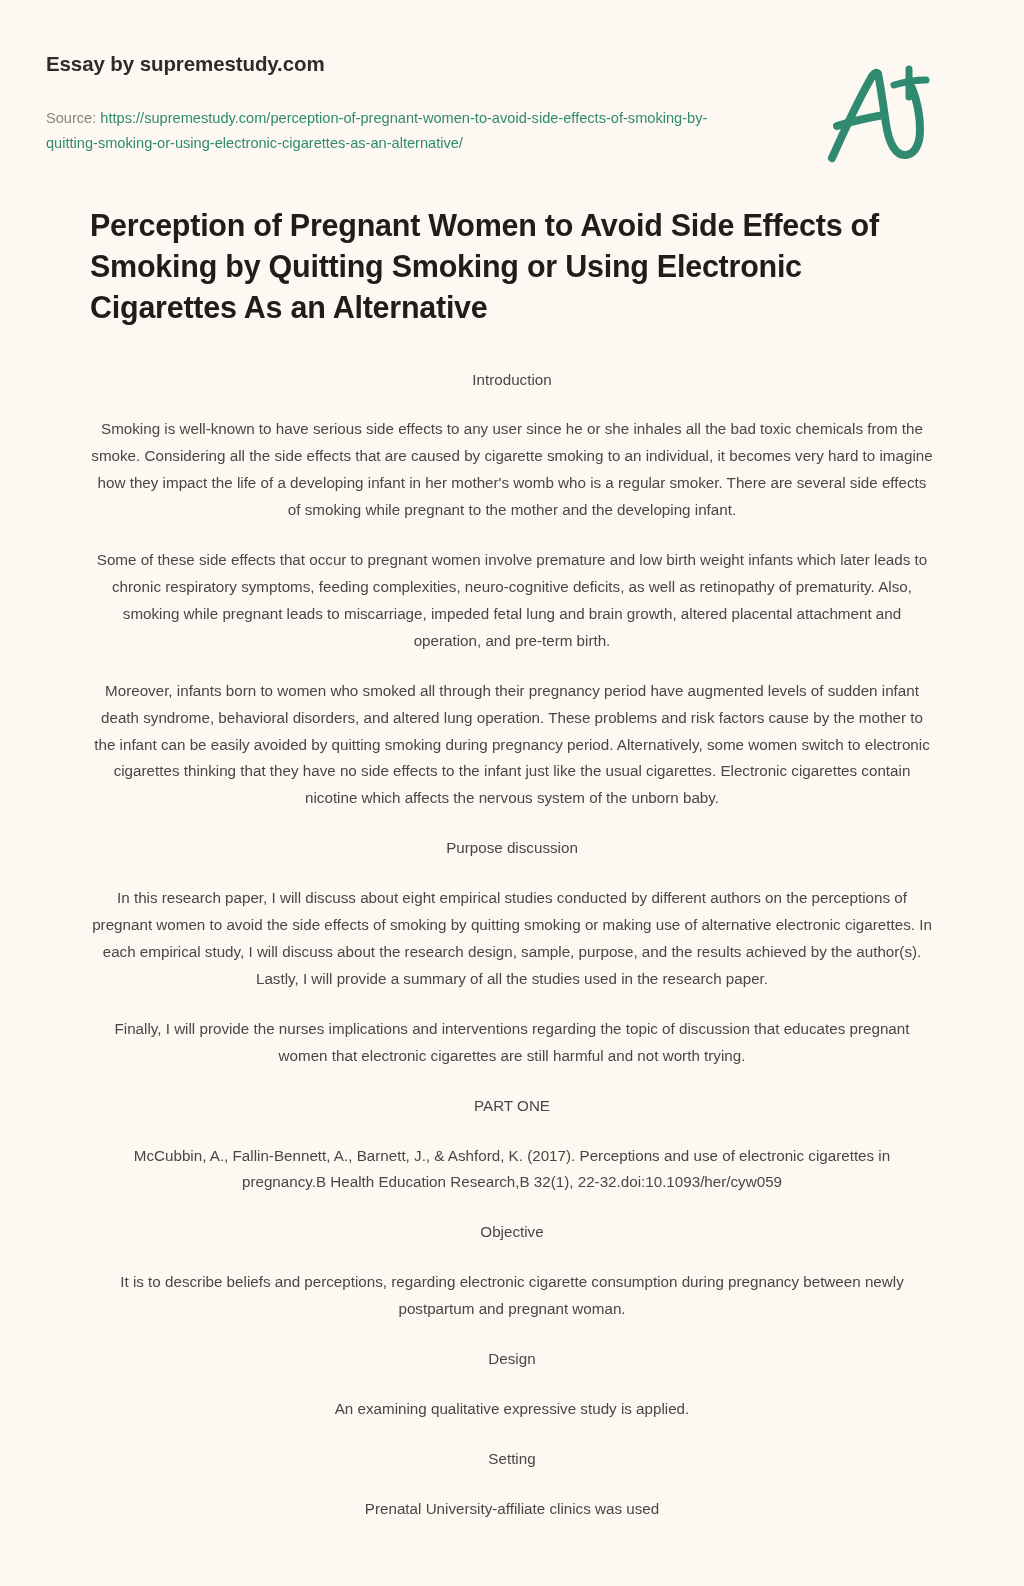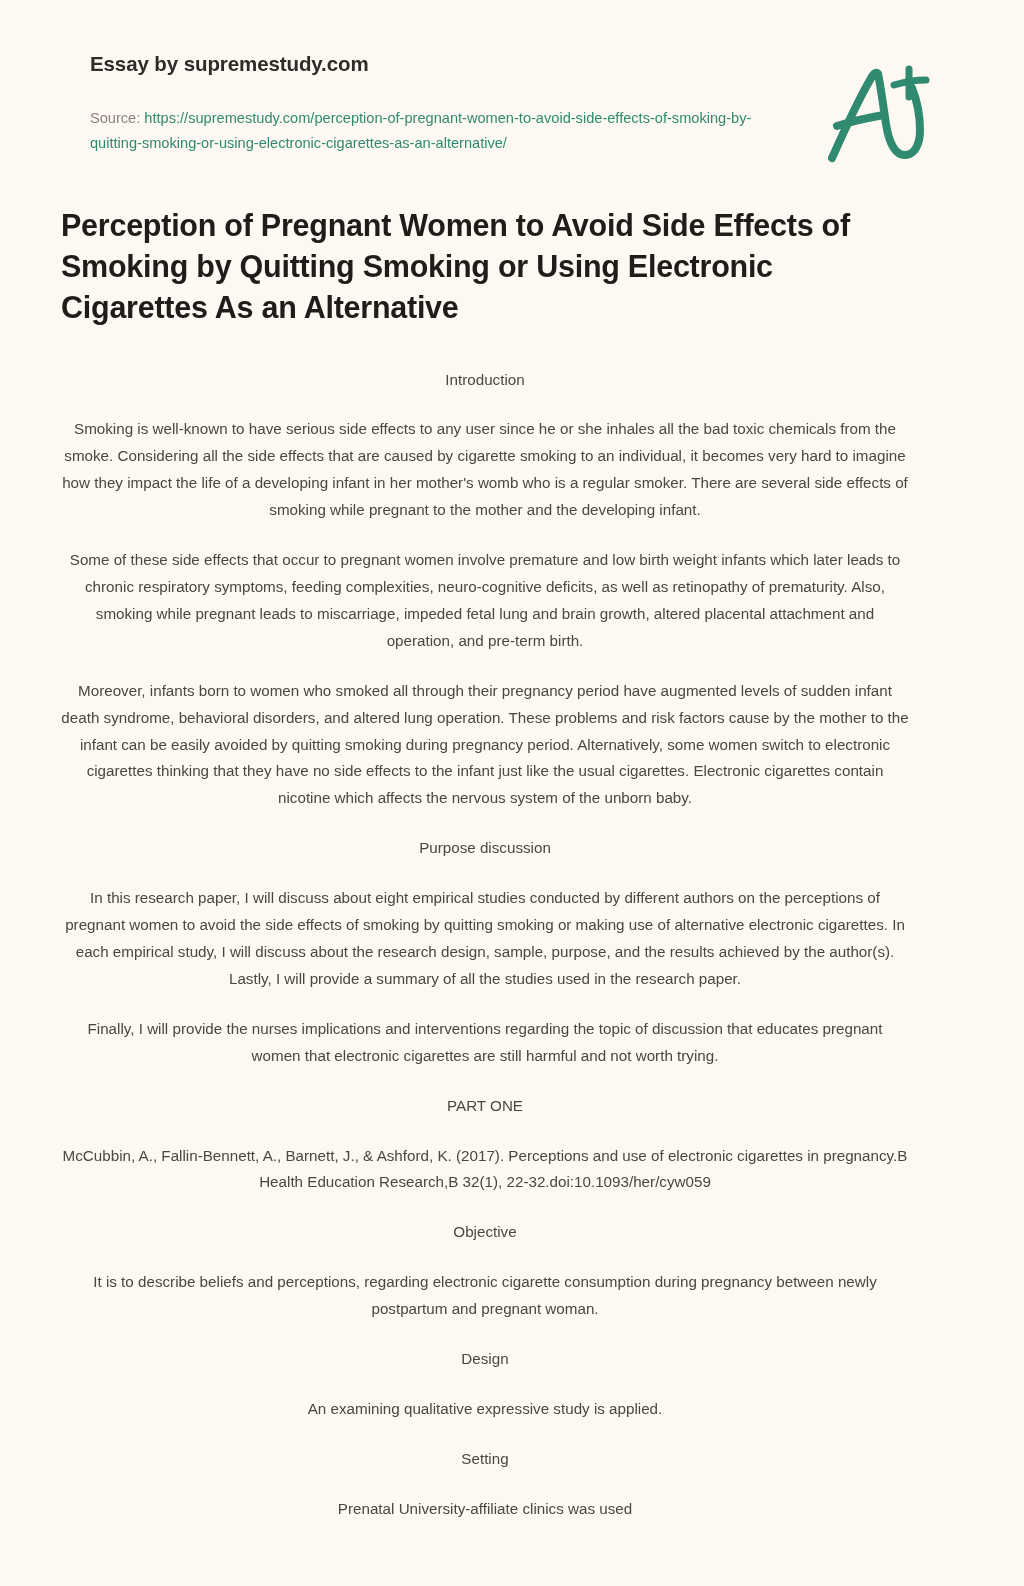--- a/index.html
+++ b/index.html
@@ -13,21 +13,21 @@
     background: #fdf9f2;
     font-family: "Liberation Sans", sans-serif;
     color: #4a4440;
     overflow: hidden;
     position: relative;
   }
 
   
   .doc-header {
     position: relative;
-    padding: 52px 91px 0 90px;
+    padding: 52px 91px 0 46px;
     box-sizing: border-box;
     height: 205px;
   }
   .brand-line {
     font-size: 20.5px;
     font-weight: bold;
     color: #2f2b28;
     letter-spacing: -0.1px;
     line-height: 1.2;
     margin: 0;
@@ -51,21 +51,21 @@
     position: absolute;
     top: 52px;
     right: 88px;
     width: 120px;
     height: 120px;
   }
   .logo-mark svg { display: block; width: 100%; height: 100%; }
 
   
   .article {
-    padding: 0 61px;
+    padding: 0 90px;
     box-sizing: border-box;
   }
   .article-title {
     font-size: 30.5px;
     font-weight: bold;
     color: #1f1c1a;
     line-height: 1.34;
     letter-spacing: -0.25px;
     margin: 0 0 39px 0;
     max-width: 830px;

